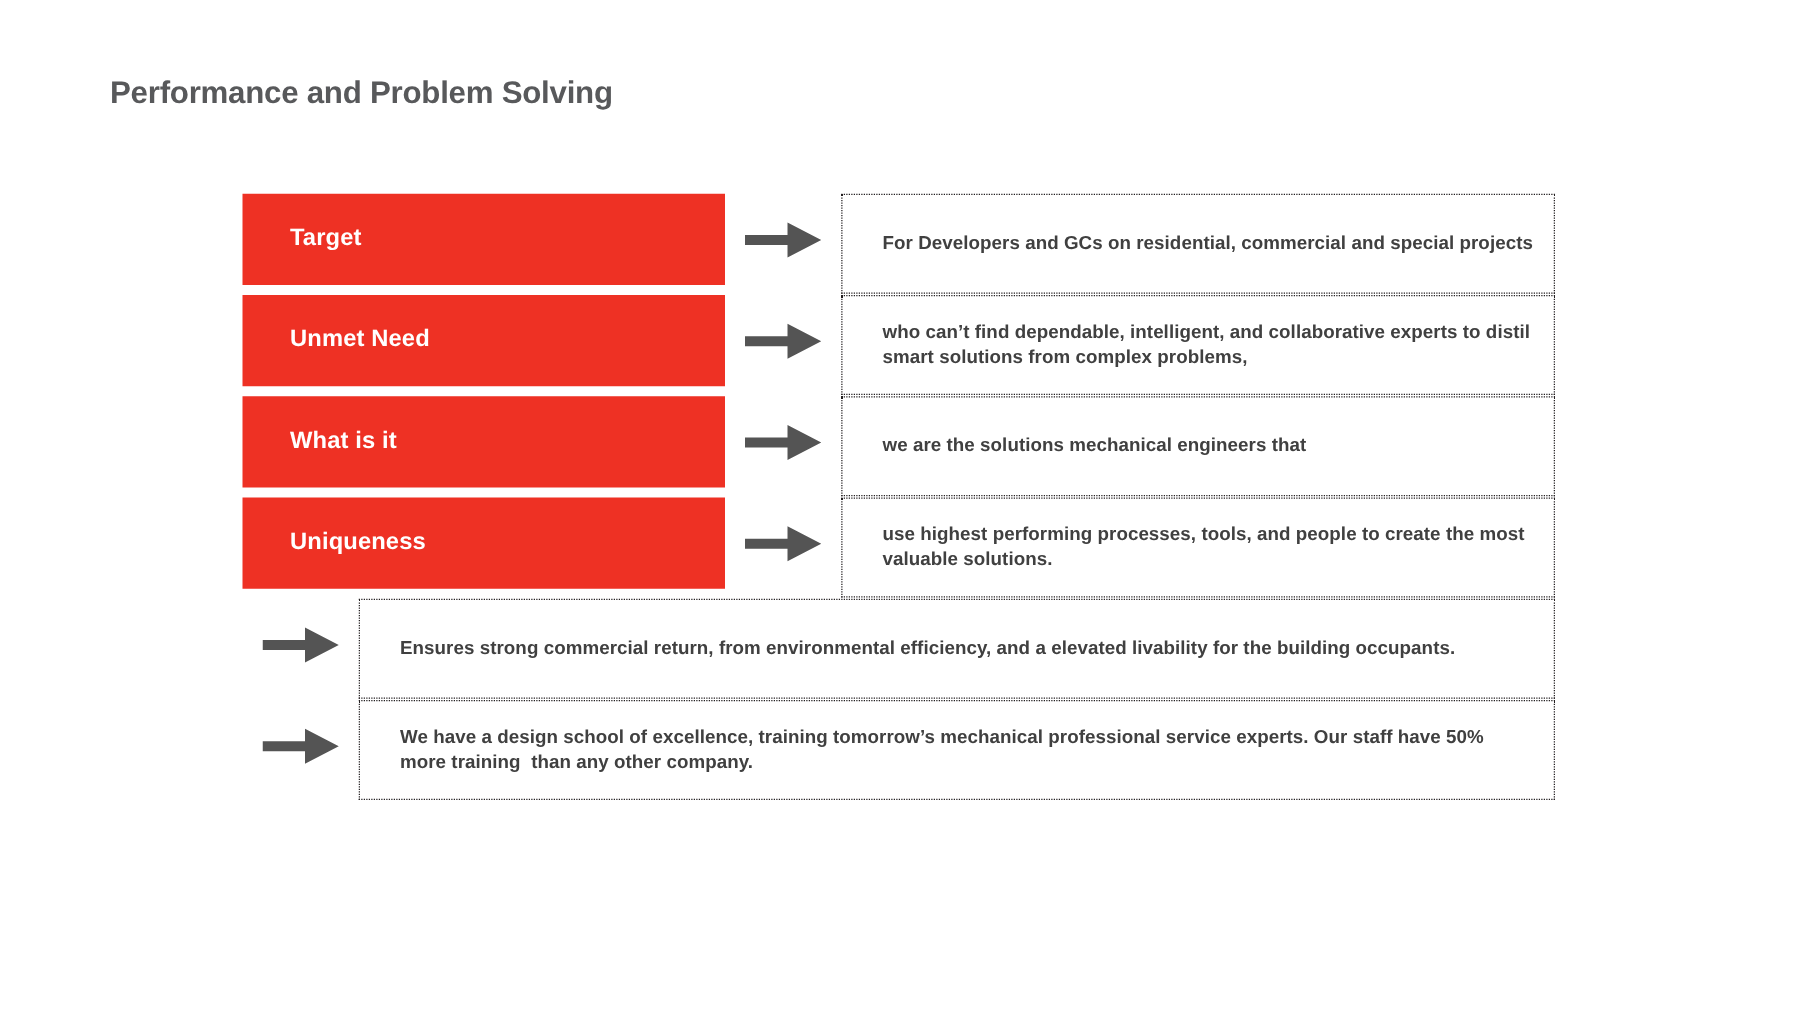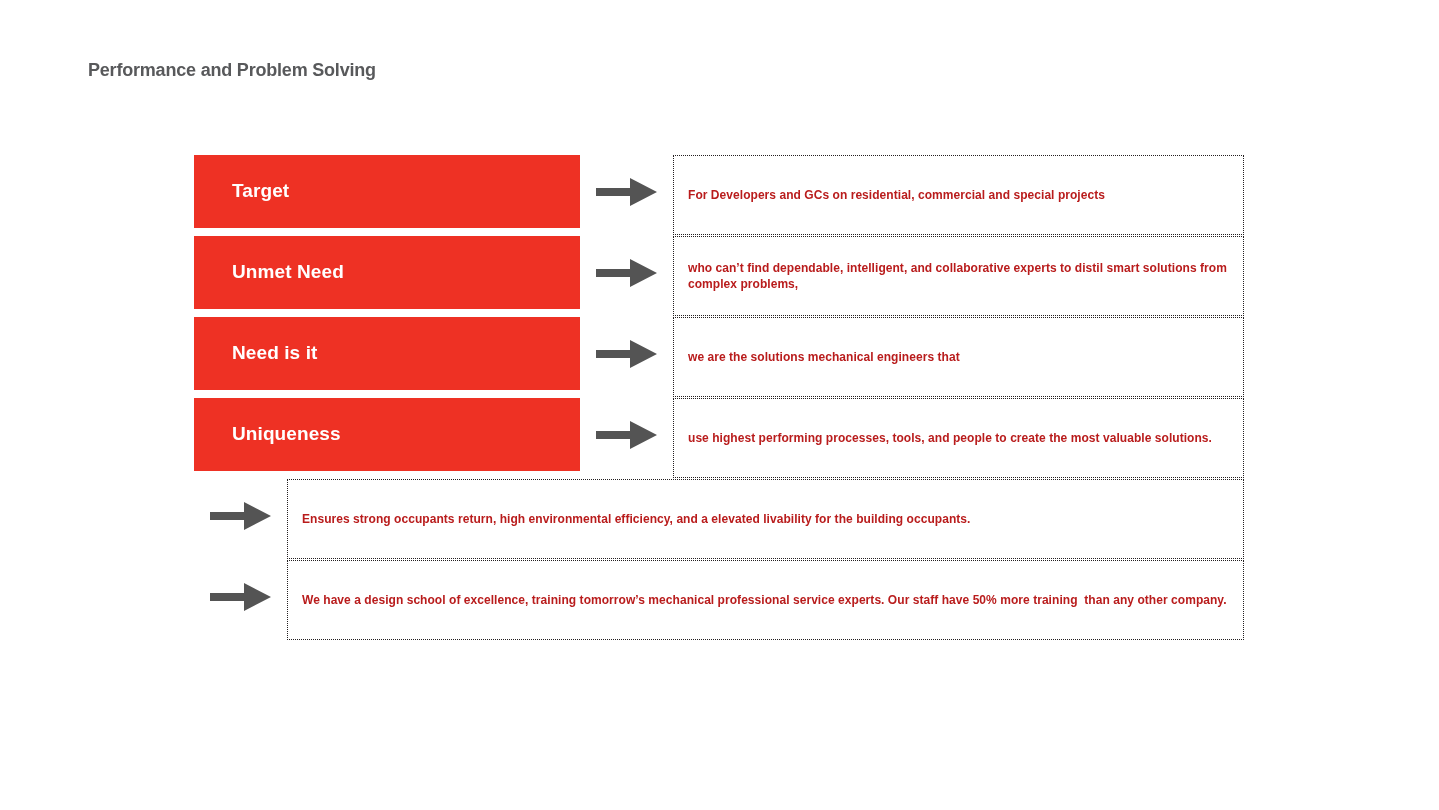--- a/index.html
+++ b/index.html
@@ -12,21 +12,21 @@
     background: #ffffff;
     font-family: "Liberation Sans", sans-serif;
     overflow: hidden;
     position: relative;
   }
 
   .page-title {
     position: absolute;
     left: 88px;
     top: 60px;
-    font-size: 18px;
+    font-size: 25px;
     font-weight: bold;
     letter-spacing: -0.2px;
     color: #58595B;
     white-space: nowrap;
   }
 
   .matrix {
     position: absolute;
     left: 194px;
     top: 155px;
@@ -71,26 +71,27 @@
   
   .desc-cell {
     flex: 1 1 auto;
     border: 1px dotted #231F20;
     box-sizing: border-box;
     display: flex;
     align-items: center;
     padding: 0 16px 0 14px;
   }
   .desc-text {
-    color: #b91c1c;
-    font-size: 12px;
+    color: #404040;
+    font-size: 15px;
     font-weight: bold;
     line-height: 1.35;
     letter-spacing: 0.05px;
     white-space: pre-wrap;
+    margin-left: 18px;
   }
 
   
   .row { height: 81px; }
   .row .label-cell { height: 73px; align-self: flex-start; }
   .row .arrow-cell { height: 73px; align-self: flex-start; }
   .row .desc-cell  { height: 80px; align-self: flex-start; }
   .row.last .desc-cell { height: 80px; }
 </style>
 </head>
@@ -123,21 +124,21 @@
         <path d="M0 13 L34 13 L34 3 L61 17 L34 31 L34 21 L0 21 Z" fill="#545454"></path>
       </svg>
     </div>
     <div class="desc-cell">
       <span class="desc-text">who can’t find dependable, intelligent, and collaborative experts to distil smart solutions from complex problems,</span>
     </div>
   </div>
 
   <div class="row">
     <div class="label-cell">
-      <span class="label-text">Need is it</span>
+      <span class="label-text">What is it</span>
     </div>
     <div class="arrow-cell">
       <svg class="arrow-icon" width="62" height="34" viewBox="0 0 62 34">
         <path d="M0 13 L34 13 L34 3 L61 17 L34 31 L34 21 L0 21 Z" fill="#545454"></path>
       </svg>
     </div>
     <div class="desc-cell">
       <span class="desc-text">we are the solutions mechanical engineers that</span>
     </div>
   </div>
@@ -156,21 +157,21 @@
     </div>
   </div>
 
   <div class="row">
     <div class="arrow-cell">
       <svg class="arrow-icon" width="62" height="34" viewBox="0 0 62 34">
         <path d="M0 13 L34 13 L34 3 L61 17 L34 31 L34 21 L0 21 Z" fill="#545454"></path>
       </svg>
     </div>
     <div class="desc-cell">
-      <span class="desc-text">Ensures strong occupants return, high environmental efficiency, and a elevated livability for the building occupants.</span>
+      <span class="desc-text">Ensures strong commercial return, from environmental efficiency, and a elevated livability for the building occupants.</span>
     </div>
   </div>
 
   <div class="row last">
     <div class="arrow-cell">
       <svg class="arrow-icon" width="62" height="34" viewBox="0 0 62 34">
         <path d="M0 13 L34 13 L34 3 L61 17 L34 31 L34 21 L0 21 Z" fill="#545454"></path>
       </svg>
     </div>
     <div class="desc-cell">

